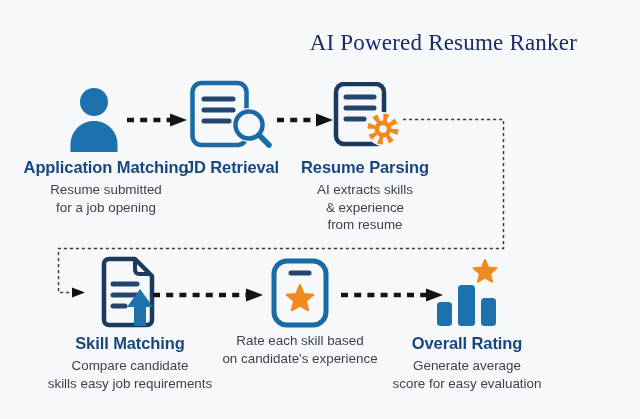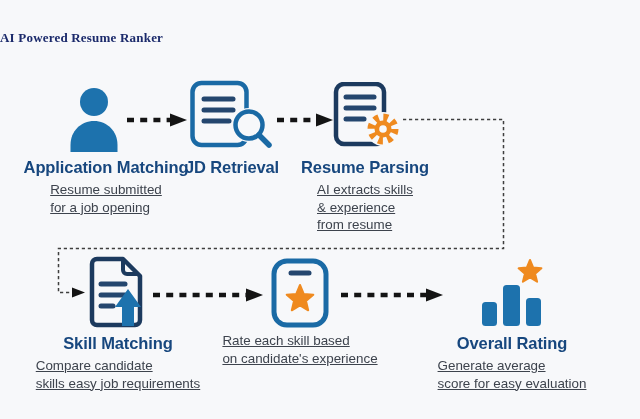--- a/index.html
+++ b/index.html
@@ -1,26 +1,26 @@
 <!DOCTYPE html>
 <html style="--background: #f7f8fa; --title-color: #1b2a6b; --heading-color: #17477e; --body-color: #3d434d; --blue: #1d72ad; --doc-blue: #1a6aa5; --navy: #1c3a5e; --line-navy: #24466e; --orange: #ef8a1f; --arrow-color: #141414; --connector-color: #3f3f3f;"><head>
 <meta charset="utf-8">
 <style>
   html,body{margin:0;padding:0;}
   .stage{position:relative;width:640px;height:419px;background:var(--background,#f7f8fa);
          overflow:hidden;font-family:"Liberation Sans",sans-serif;}
-  .title{position:absolute;top:30px;left:0;width:577px;text-align:left;
-         font-family:"Liberation Serif",serif;font-weight:bold;font-size:13px;
+  .title{position:absolute;top:30px;left:0;width:577px;text-align:right;
+         font-family:"Liberation Serif",serif;font-weight:normal;font-size:23px;
          color:var(--title-color,#1b2a6b);letter-spacing:.2px;}
   .step{position:absolute;display:flex;flex-direction:column;align-items:center;}
   .icon-wrap{height:72px;display:flex;align-items:flex-end;justify-content:center;}
   .step-title{margin-top:6px;font-size:16.5px;font-weight:bold;
               color:var(--heading-color,#17477e);letter-spacing:-.1px;white-space:nowrap;}
   .step-desc{margin-top:4px;font-size:13.4px;line-height:1.32;
-             color:var(--body-color,#3d434d);white-space:pre-line;text-decoration:underline;}
+             color:var(--body-color,#3d434d);text-align:center;white-space:pre-line;}
   svg{display:block;}
   .arrow{position:absolute;}
   .conn{position:absolute;left:0;top:0;pointer-events:none;}
   
   .nf{fill:none}.rl{stroke-linecap:round}.rj{stroke-linejoin:round}
   .f-blue{fill:var(--blue)}.f-orange{fill:var(--orange)}.f-bg{fill:var(--background)}
   .f-arrow{fill:var(--arrow-color)}
   .s-doc{stroke:var(--doc-blue)}.s-navy{stroke:var(--navy)}.s-line{stroke:var(--line-navy)}
   .s-orange{stroke:var(--orange)}.s-arrow{stroke:var(--arrow-color)}
   .s-conn{stroke:var(--connector-color)}
@@ -71,21 +71,21 @@
         <circle class="f-orange" cx="57" cy="47" r="8.5"></circle>
         <circle class="f-bg" cx="57" cy="47" r="3.8"></circle>
       </svg>
     </div>
     <div class="step-title">Resume Parsing</div>
     <div class="step-desc">AI extracts skills
 &amp; experience
 from resume</div>
   </div>
 
-  <div class="step" style="left:23px;width:190px;top:256px;">
+  <div class="step" style="left:35px;width:190px;top:256px;">
     <div class="icon-wrap">
       <svg width="66" height="72" viewBox="0 0 66 72">
         <path class="nf s-navy rj" d="M12,3 L38,3 L55,20 L55,64 A5,5 0 0 1 50,69 L12,69 A5,5 0 0 1 7,64 L7,8 A5,5 0 0 1 12,3 Z" stroke-width="4.5"></path>
         <path class="nf s-navy rj" d="M38,4 L38,14 A4,4 0 0 0 42,18 L54,18" stroke-width="4"></path>
         <line class="s-line rl" x1="16" y1="28" x2="40" y2="28" stroke-width="5"></line>
         <line class="s-line rl" x1="16" y1="39" x2="40" y2="39" stroke-width="5"></line>
         <line class="s-line rl" x1="16" y1="50" x2="28" y2="50" stroke-width="5"></line>
         <path class="f-blue rj" d="M43,33 L56,51 L49,51 L49,70 L37,70 L37,51 L30,51 Z"></path>
       </svg>
     </div>
@@ -99,21 +99,21 @@
       <svg width="60" height="70" viewBox="0 0 60 70">
         <rect class="nf s-doc rj" x="4" y="3" width="52" height="64" rx="13" stroke-width="5"></rect>
         <line class="s-line rl" x1="21" y1="15" x2="39" y2="15" stroke-width="5"></line>
         <polygon class="f-orange s-orange rj" stroke-width="2" points="30,27 33.7,35.9 43.3,36.7 36,42.9 38.2,52.3 30,47.3 21.8,52.3 24,42.9 16.7,36.7 26.3,35.9"></polygon>
       </svg>
     </div>
     <div class="step-desc">Rate each skill based
 on candidate's experience</div>
   </div>
 
-  <div class="step" style="left:427px;width:170px;top:256px;">
+  <div class="step" style="left:382px;width:170px;top:256px;">
     <div class="icon-wrap">
       <svg width="64" height="70" viewBox="0 0 64 70">
         <rect class="f-blue" x="2" y="44" width="15" height="24" rx="3.5"></rect>
         <rect class="f-blue" x="23" y="27" width="17" height="41" rx="3.5"></rect>
         <rect class="f-blue" x="46" y="40" width="15" height="28" rx="3.5"></rect>
         <polygon class="f-orange s-orange rj" stroke-width="2" points="50,2 53.2,9.6 61.4,10.3 55.1,15.7 57.1,23.7 50,19.4 42.9,23.7 44.9,15.7 38.6,10.3 46.8,9.6"></polygon>
       </svg>
     </div>
     <div class="step-title">Overall Rating</div>
     <div class="step-desc">Generate average

